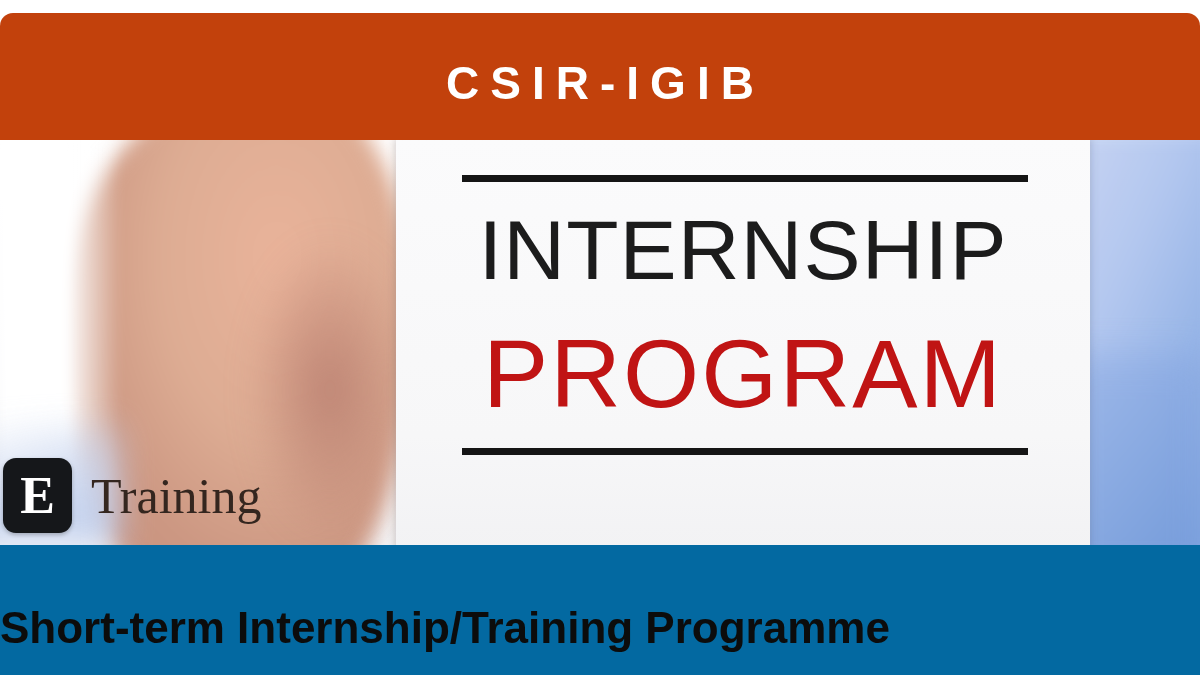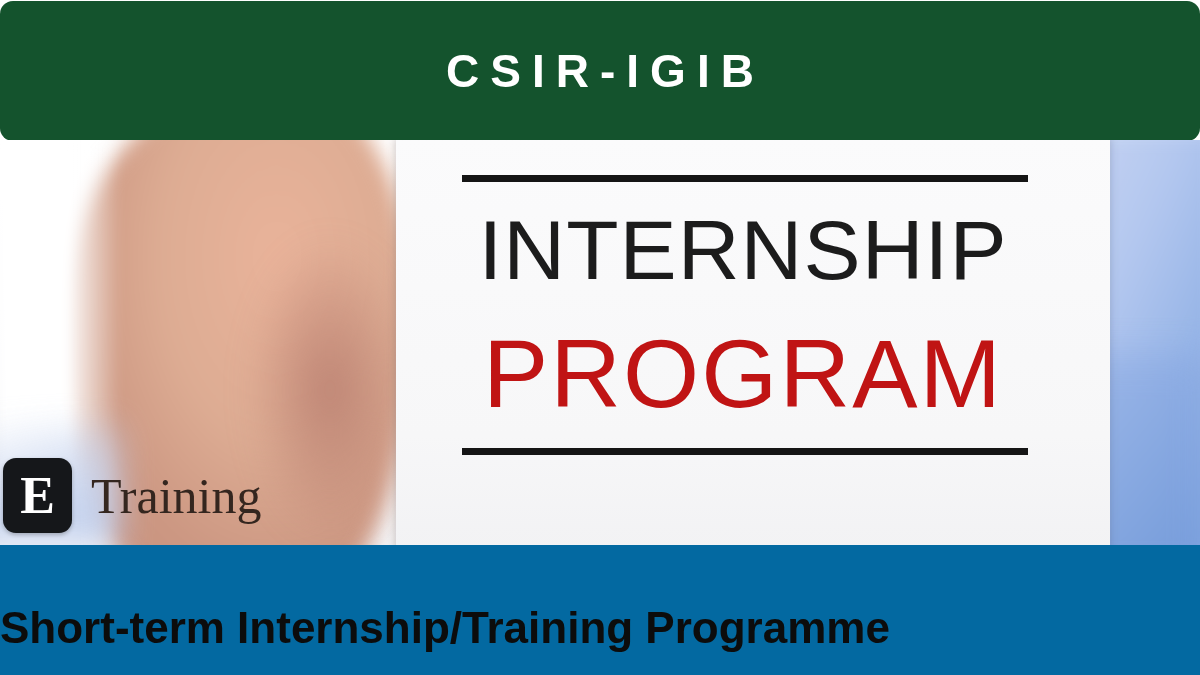--- a/index.html
+++ b/index.html
@@ -16,24 +16,24 @@
     width: 1200px;
     height: 675px;
     overflow: hidden;
     background: #ffffff;
   }
 
   
   .top-banner {
     position: absolute;
     left: 0;
-    top: 1px;
+    top: 13px;
     width: 1200px;
     height: 140px;
-    background: #14532d;
+    background: #c2410c;
     display: flex;
     align-items: center;
     justify-content: center;
     border-radius: 13px;
   }
   .top-banner-title {
     color: #ffffff;
     font-family: "Liberation Sans", sans-serif;
     font-size: 46px;
     font-weight: bold;
@@ -160,21 +160,20 @@
   .poster-card {
     position: absolute;
     left: 396px;
     top: -2px;
     width: 694px;
     height: 412px;
     background: linear-gradient(180deg, #fbfbfc 0%, #f7f7f8 72%, #f2f2f4 100%);
     box-shadow:
       -3px 0 7px rgba(120, 90, 80, .20),
        3px 0 7px rgba(90, 110, 150, .18);
-    padding-left: 20px;
   }
   .poster-inner {
     position: absolute;
     left: 0;
     top: 0;
     width: 694px;
     height: 412px;
   }
 
   .rule {

